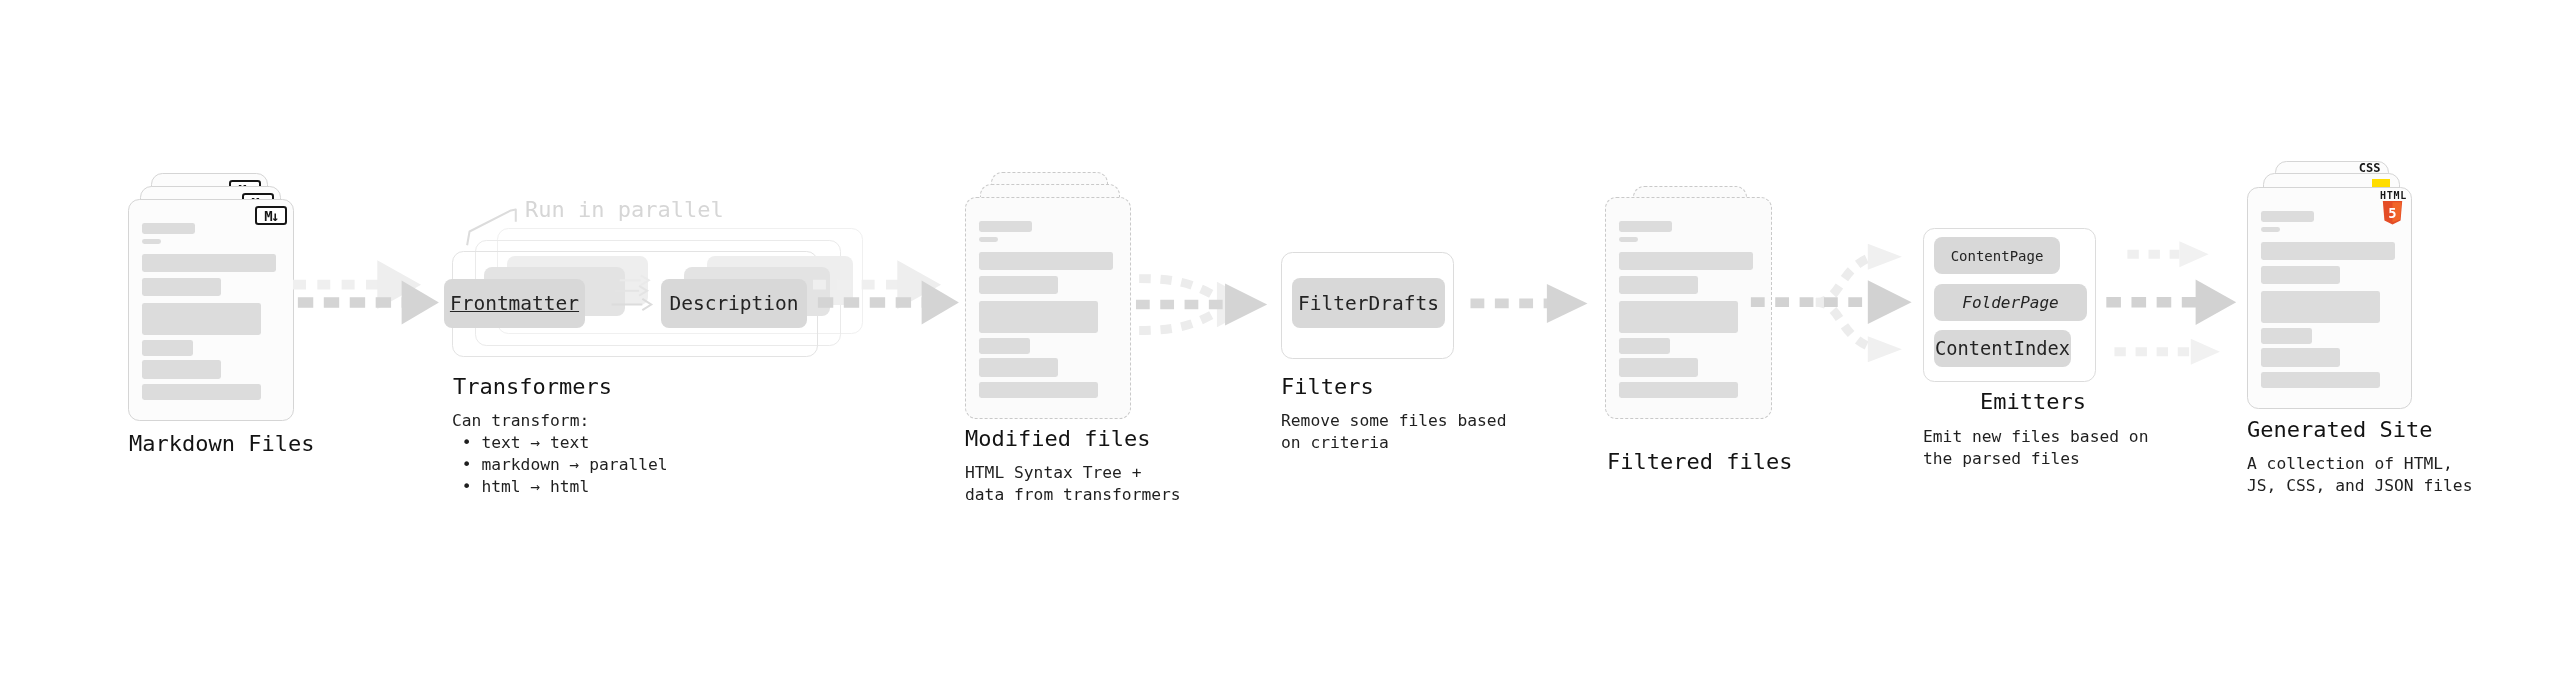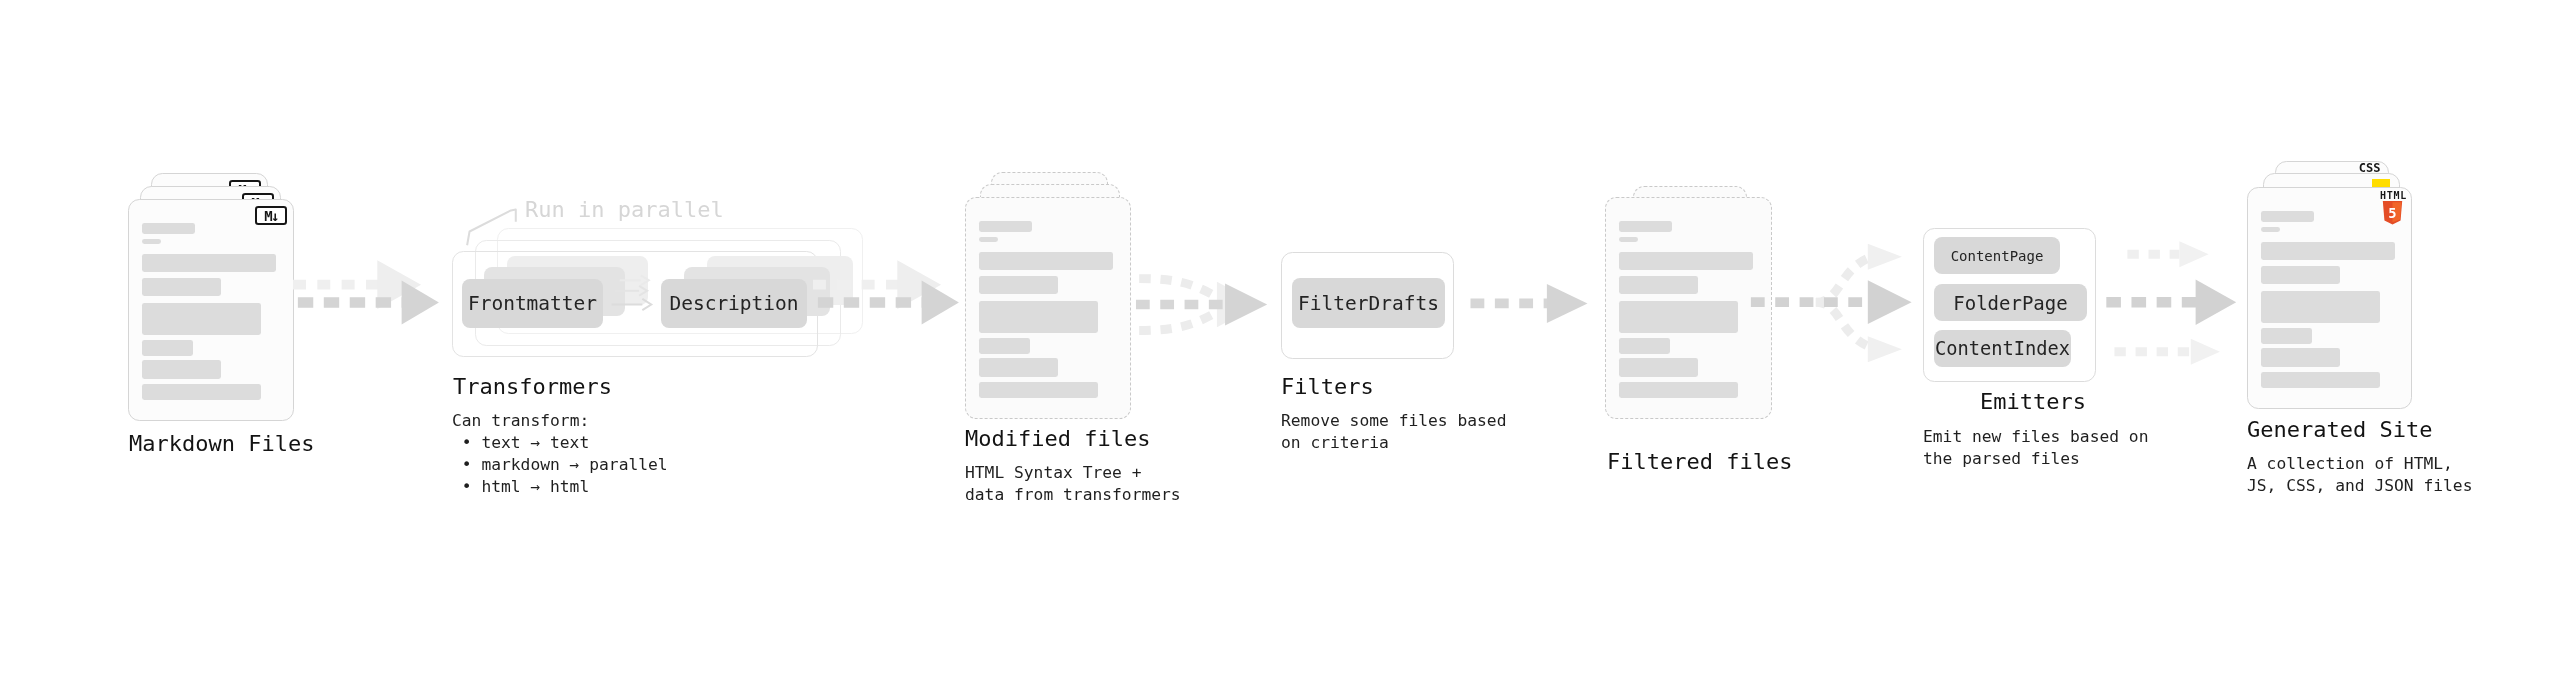--- a/index.html
+++ b/index.html
@@ -98,21 +98,21 @@
 
     <svg style="left:608px;top:273px;" width="59" height="42" viewBox="0 0 72 52">
       <line x1="14" y1="9" x2="40" y2="9" stroke="#eaeaea" stroke-width="2.5"></line>
       <path d="M40,3 L50,9 L40,15" stroke="#eaeaea" stroke-width="2.5" fill="none"></path>
       <line x1="8" y1="22" x2="38" y2="22" stroke="#e4e4e4" stroke-width="2.5"></line>
       <path d="M38,16 L48,22 L38,28" stroke="#e4e4e4" stroke-width="2.5" fill="none"></path>
       <line x1="4" y1="39" x2="42" y2="39" stroke="#dcdcdc" stroke-width="2.5"></line>
       <path d="M42,32 L53,39 L42,46" stroke="#dcdcdc" stroke-width="2.5" fill="none"></path>
     </svg>
 
-    <div class="chip" style="left:462px;top:279px;width:141px;height:49px;">Frontmatter</div>
+    <div class="chip" style="left:444px;top:279px;width:141px;height:49px;text-decoration:underline;">Frontmatter</div>
     <div class="chip" style="left:661px;top:279px;width:146px;height:49px;">Description</div>
 
     <svg style="left:459px;top:198px;" width="73" height="54" viewBox="0 0 90 66">
       <polyline points="10,58 13,41 64,15 70,14 70,29" stroke="#dcdcdc" stroke-width="2.5" fill="none" stroke-linejoin="round"></polyline>
     </svg>
     <div class="note" style="left:525px;top:201px;">Run in parallel</div>
 
     <div class="stage-label" style="left:453px;top:375px;">Transformers</div>
     <div class="stage-desc" style="left:452px;top:410px;">
       <div>Can transform:</div>
@@ -196,21 +196,21 @@
     <path d="M82,84 C112,84 110,122 146,138" stroke="#ececec" stroke-width="11" stroke-dasharray="13 11" fill="none"></path>
     <polygon points="146,12 188,28 146,44" fill="#f0f0f0"></polygon>
     <polygon points="146,126 188,142 146,158" fill="#f0f0f0"></polygon>
     <line x1="2" y1="84" x2="148" y2="84" stroke="#d2d2d2" stroke-width="12" stroke-dasharray="17 13"></line>
     <polygon points="146,57 200,84 146,111" fill="#d2d2d2"></polygon>
   </svg>
 
   <div>
     <div class="frame" style="left:1923px;top:228px;width:173px;height:154px;border-color:#dcdcdc;"></div>
     <div class="chip" style="left:1934px;top:237px;width:126px;height:37px;font-size:14px;">ContentPage</div>
-    <div class="chip" style="left:1934px;top:284px;width:153px;height:37px;font-size:19px;">FolderPage</div>
+    <div class="chip" style="left:1934px;top:284px;width:153px;height:37px;font-size:16px;font-style:italic;">FolderPage</div>
     <div class="chip" style="left:1934px;top:330px;width:137px;height:37px;font-size:18.7px;">ContentIndex</div>
     <div class="stage-label" style="left:1980px;top:390px;">Emitters</div>
     <div class="stage-desc" style="left:1923px;top:426px;">
       <div>Emit new files based on</div>
       <div>the parsed files</div>
     </div>
   </div>
 
   <svg style="left:2106px;top:234px;" width="137" height="138" viewBox="0 0 168 170">
     <line x1="26" y1="25" x2="90" y2="25" stroke="#efefef" stroke-width="11" stroke-dasharray="14 12"></line>

